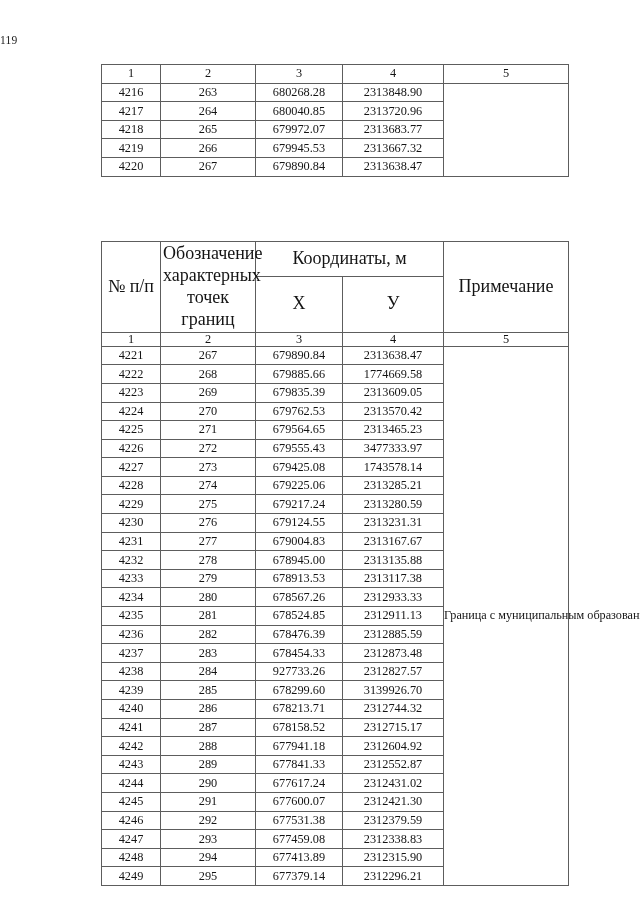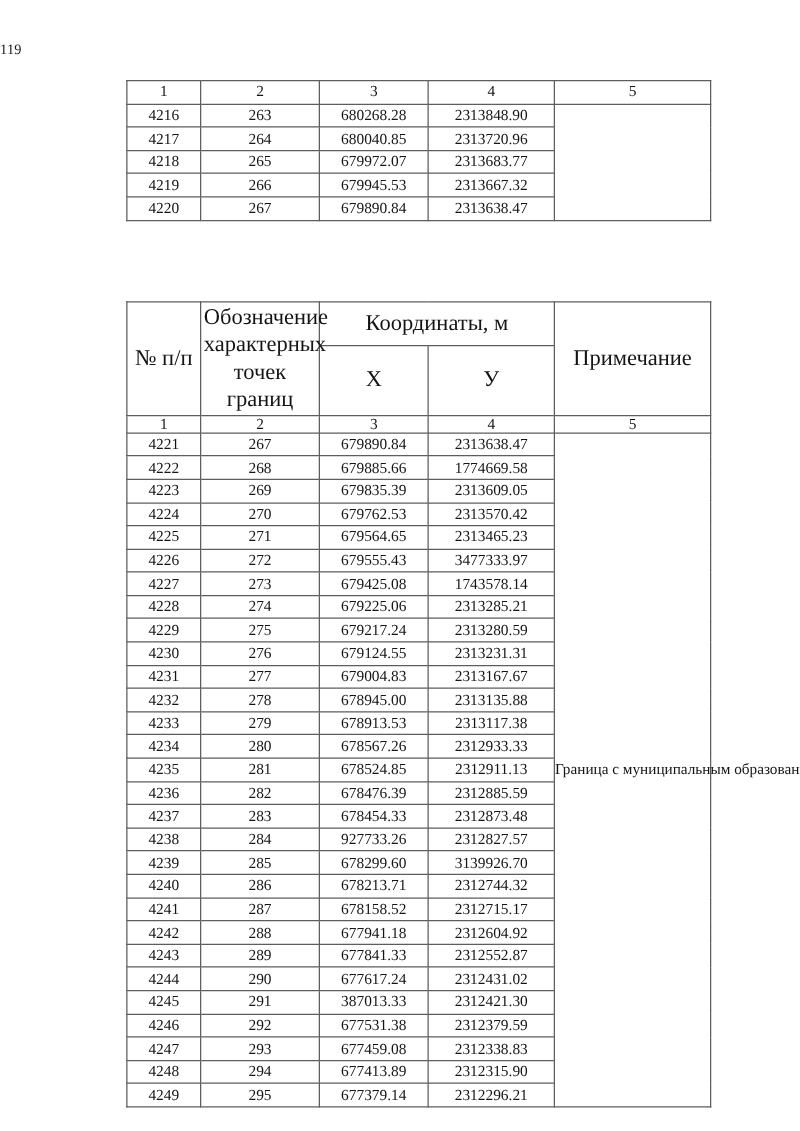--- a/index.html
+++ b/index.html
@@ -335,21 +335,21 @@
         </tr>
         <tr class="row-data">
           <td>4244</td>
           <td>290</td>
           <td>677617.24</td>
           <td>2312431.02</td>
         </tr>
         <tr class="row-data">
           <td>4245</td>
           <td>291</td>
-          <td>387013.33</td>
+          <td>677600.07</td>
           <td>2312421.30</td>
         </tr>
         <tr class="row-data">
           <td>4246</td>
           <td>292</td>
           <td>677531.38</td>
           <td>2312379.59</td>
         </tr>
         <tr class="row-data">
           <td>4247</td>

